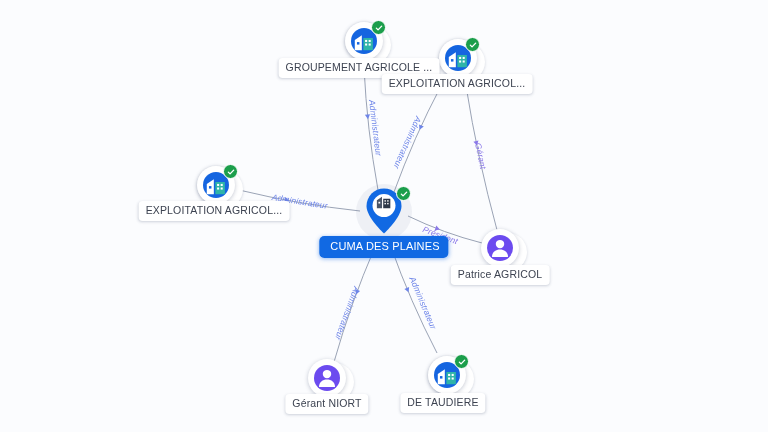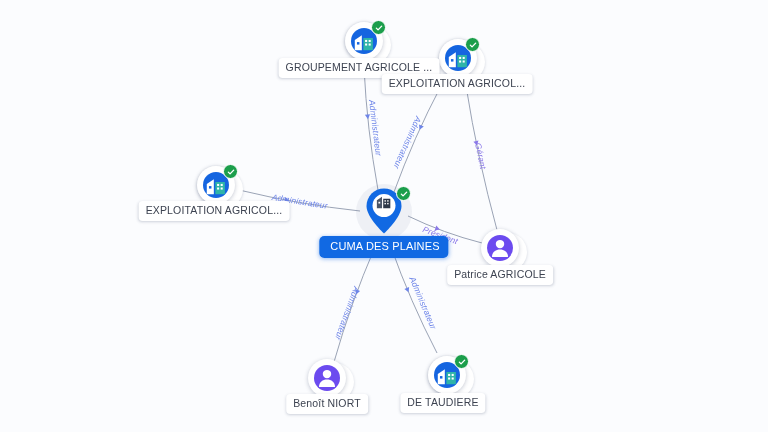--- a/index.html
+++ b/index.html
@@ -242,36 +242,36 @@
     <span class="disc">
       <span class="glyph person">
         <svg viewBox="0 0 24 24" xmlns="http://www.w3.org/2000/svg">
     <circle cx="12" cy="8.4" r="3.9" fill="#ffffff"></circle>
     <path d="M4.6 20.2 C4.6 15.7 8 13.3 12 13.3 C16 13.3 19.4 15.7 19.4 20.2 Z" fill="#ffffff"></path>
   </svg>
       </span>
 
     </span>
       </div>
-      <div class="nlabel" style="left: 500px; top: 265px;">Patrice AGRICOLE</div>
+      <div class="nlabel" style="left: 500px; top: 265px;">Patrice AGRICOL</div>
       <div class="node" style="left: 327px; top: 378px;">
     <span class="stack">
         <i class="s3"></i>
         </span>
     <span class="disc">
       <span class="glyph person">
         <svg viewBox="0 0 24 24" xmlns="http://www.w3.org/2000/svg">
     <circle cx="12" cy="8.4" r="3.9" fill="#ffffff"></circle>
     <path d="M4.6 20.2 C4.6 15.7 8 13.3 12 13.3 C16 13.3 19.4 15.7 19.4 20.2 Z" fill="#ffffff"></path>
   </svg>
       </span>
 
     </span>
       </div>
-      <div class="nlabel" style="left: 327px; top: 394px;">Benoît NIORT</div>
+      <div class="nlabel" style="left: 327px; top: 394px;">Gérant NIORT</div>
       <div class="node" style="left: 447px; top: 375px;">
     <span class="stack">
         <i class="s1"></i>
           <i class="s2"></i>
           <i class="s3"></i>
         </span>
     <span class="disc">
       <span class="glyph company">
         <svg viewBox="0 0 24 24" xmlns="http://www.w3.org/2000/svg">
     <path d="M3.5 20.5 L3.5 11 L10 6.8 L10 20.5 Z" fill="#ffffff"></path>

